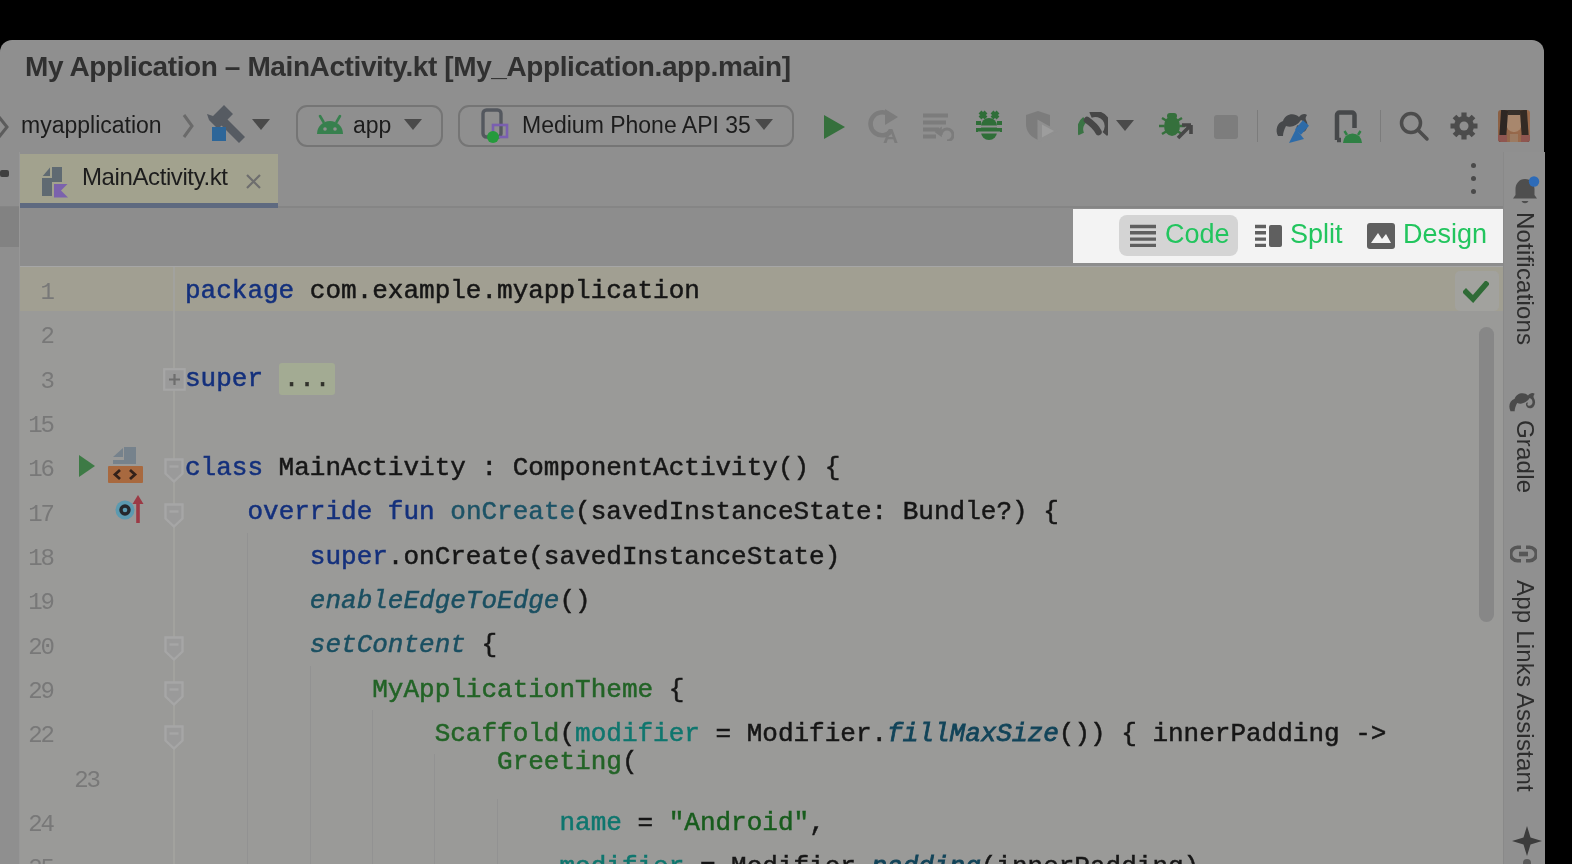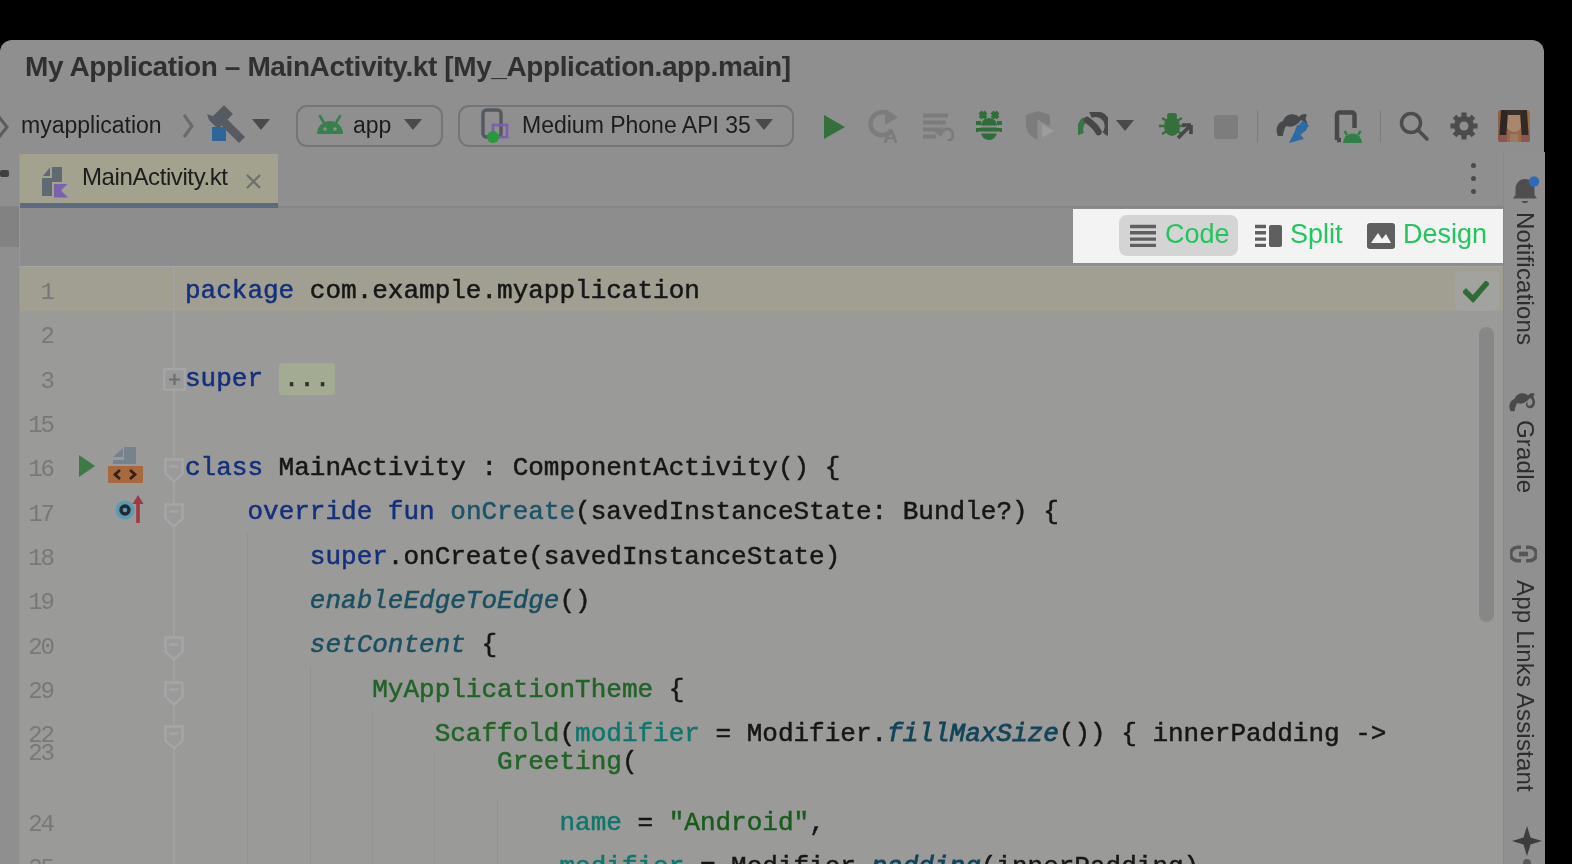--- a/index.html
+++ b/index.html
@@ -228,21 +228,21 @@
   <div class="num" style="top:323px;">2</div>
   <div class="num" style="top:368px;">3</div>
   <div class="num" style="top:412px;">15</div>
   <div class="num" style="top:456px;">16</div>
   <div class="num" style="top:501px;">17</div>
   <div class="num" style="top:545px;">18</div>
   <div class="num" style="top:589px;">19</div>
   <div class="num" style="top:634px;">20</div>
   <div class="num" style="top:678px;">29</div>
   <div class="num" style="top:722px;">22</div>
-  <div class="num" style="top:740px;">23</div>
+  <div class="num" style="top:767px;padding-left:46px;">23</div>
   <div class="num" style="top:811px;">24</div>
   <div class="num" style="top:855px;">25</div>
 
   <svg class="abs" style="left:163px;top:368px;" width="23" height="23" viewBox="0 0 23 23">
     <rect x="1.2" y="1.2" width="20.5" height="20.5" fill="#9a9a9a" stroke="#a6a6a6" stroke-width="2.2"></rect>
     <path d="M6 11.5 H17 M11.5 6 V17" stroke="#6e6e6e" stroke-width="2.2" fill="none"></path>
   </svg>
 
   <svg class="abs" style="left:78px;top:454px;" width="18" height="24" viewBox="0 0 18 24">
     <path d="M1 1 L17 12 L1 23 Z" fill="#3d7a45"></path>

